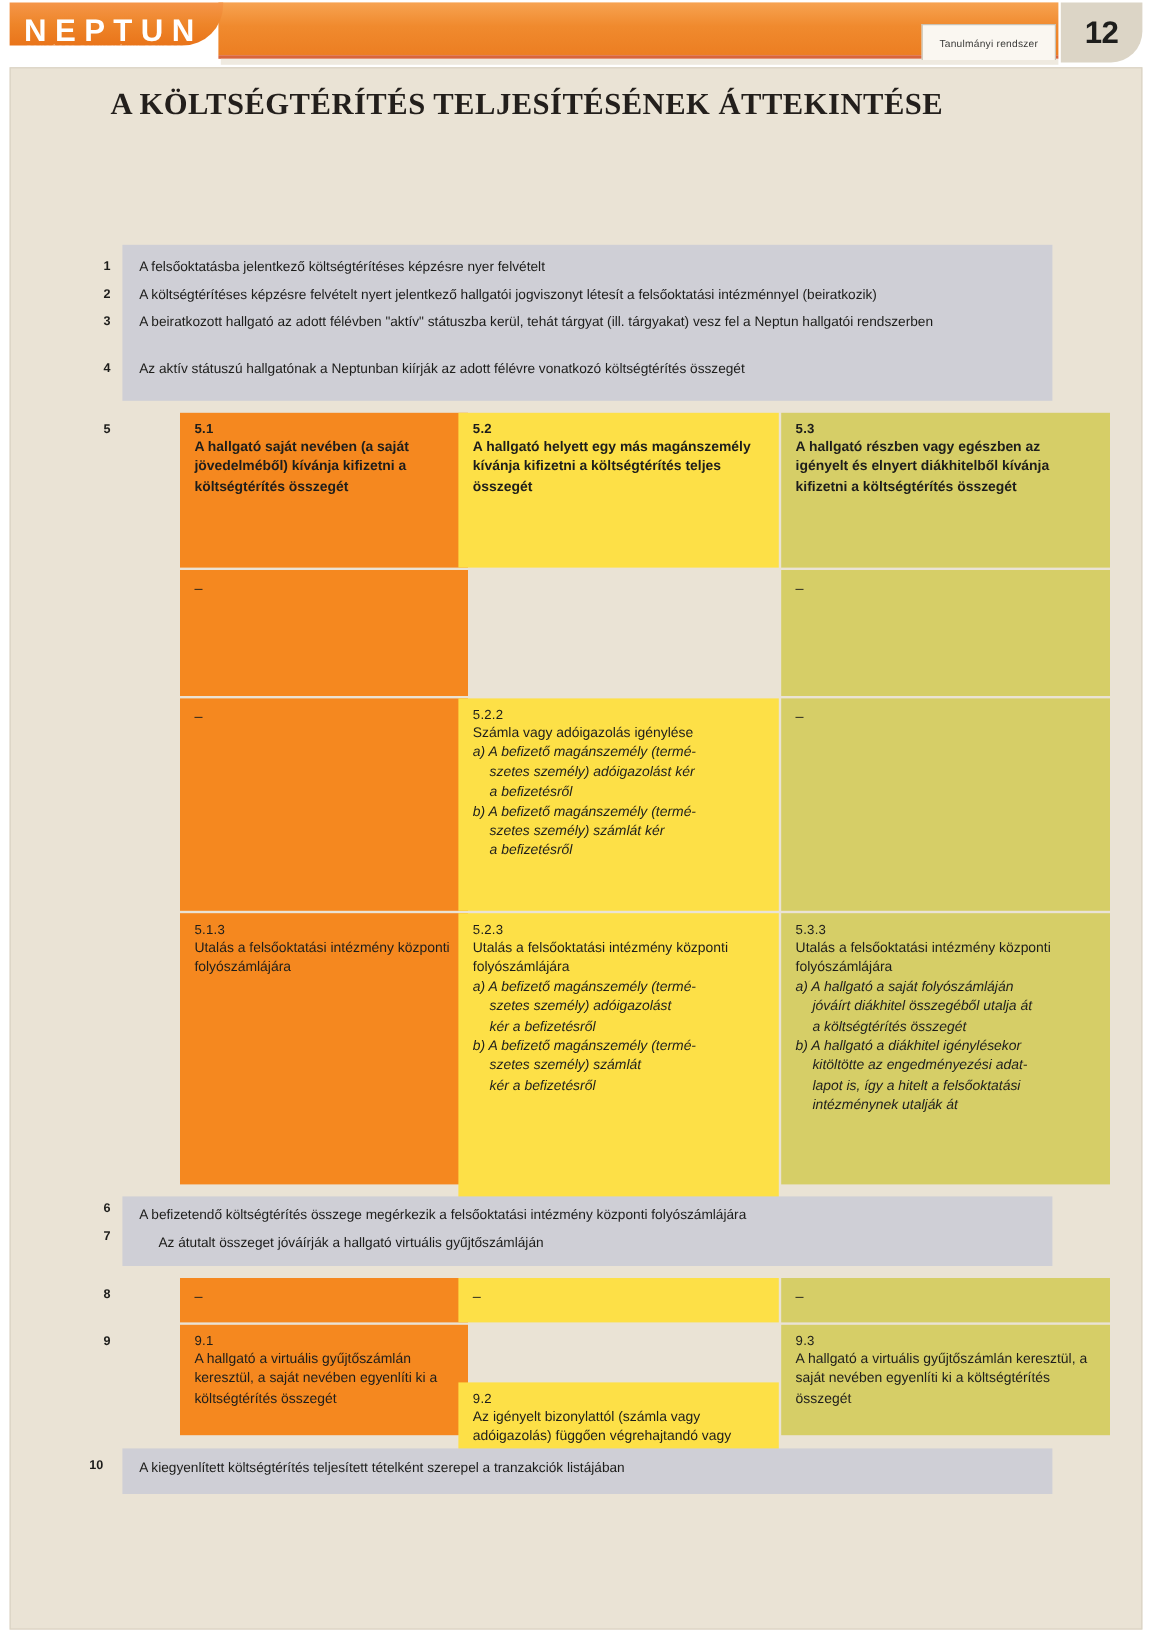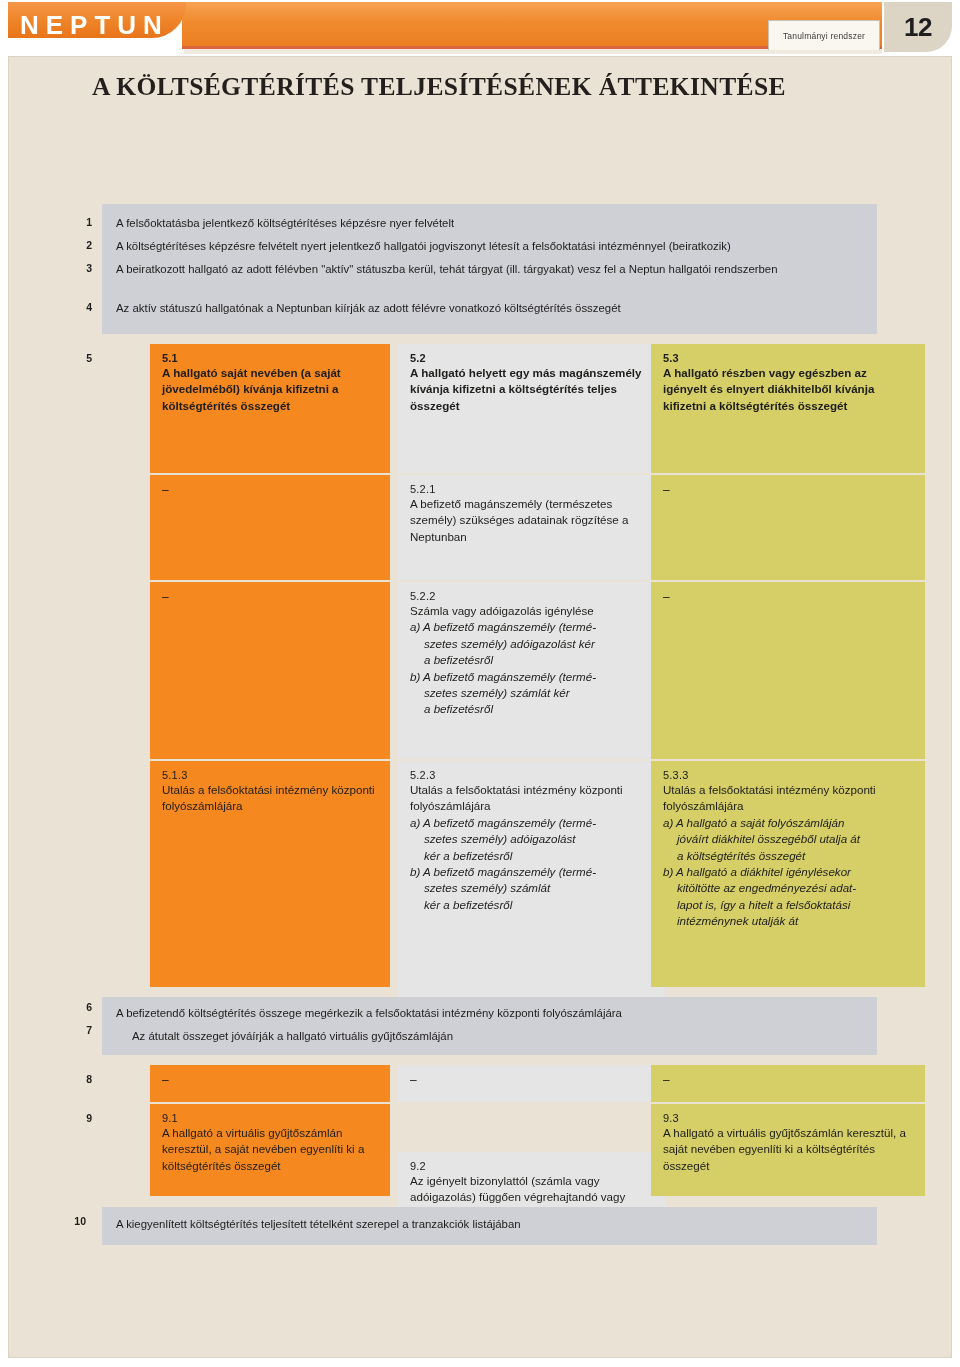--- a/index.html
+++ b/index.html
@@ -129,21 +129,21 @@
     white-space: nowrap;
   }
   .band-line.wrap { white-space: normal; width: 790px; }
 
   
   .col {
     position: absolute;
     padding: 8px 12px 10px 12px;
   }
   .col.c1 { left: 102px; width: 240px; background: #F5881F; margin-left: 48px; }
-  .col.c2 { left: 398px; width: 267px; background: #e5e5e5; }
+  .col.c2 { left: 382px; width: 267px; background: #fde047; }
   .col.c3 { left: 651px; width: 274px; background: #D6CE67; }
 
   .cell-code {
     font-size: 11px;
     color: #1D1D1B;
     font-weight: bold;
     margin-bottom: 1px;
     letter-spacing: .2px;
   }
   .cell-code.light { font-weight: normal; }
@@ -209,24 +209,20 @@
     <div class="cell-body bold">A hallgató helyett egy más magánszemély kívánja kifizetni a költségtérítés teljes összegét</div>
   </div>
   <div class="col c3" style="top:344px; height:129px;">
     <div class="cell-code">5.3</div>
     <div class="cell-body bold">A hallgató részben vagy egészben az igényelt és elnyert diákhitelből kívánja kifizetni a költségtérítés összegét</div>
   </div>
 
   <div class="col c1" style="top:475px; height:105px;">
     <div class="dash">–</div>
   </div>
-  <div class="col c2" style="top:475px; height:105px;">
-    <div class="cell-code light">5.2.1</div>
-    <div class="cell-body">A befizető magánszemély (természetes személy) szükséges adatainak rögzítése a Neptunban</div>
-  </div>
   <div class="col c3" style="top:475px; height:105px;">
     <div class="dash">–</div>
   </div>
 
   <div class="col c1" style="top:582px; height:177px;">
     <div class="dash">–</div>
   </div>
   <div class="col c2" style="top:582px; height:177px;">
     <div class="cell-code light">5.2.2</div>
     <div class="cell-body">Számla vagy adóigazolás igénylése</div>

